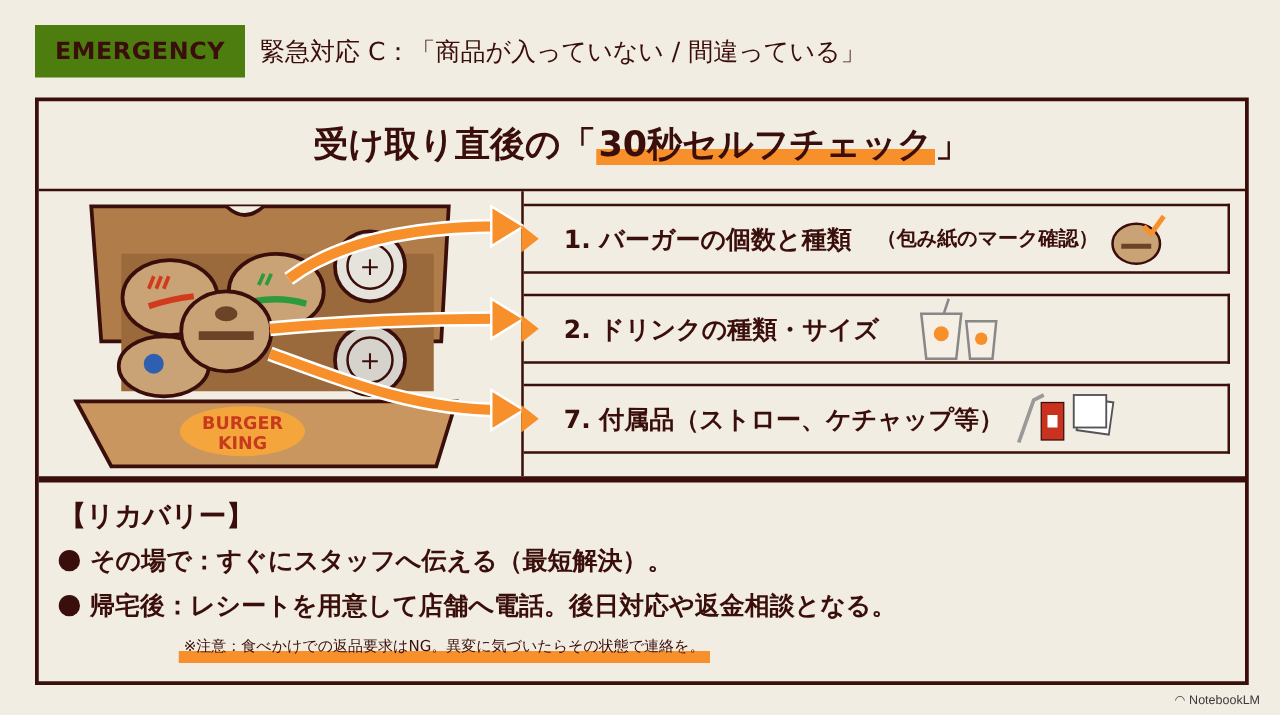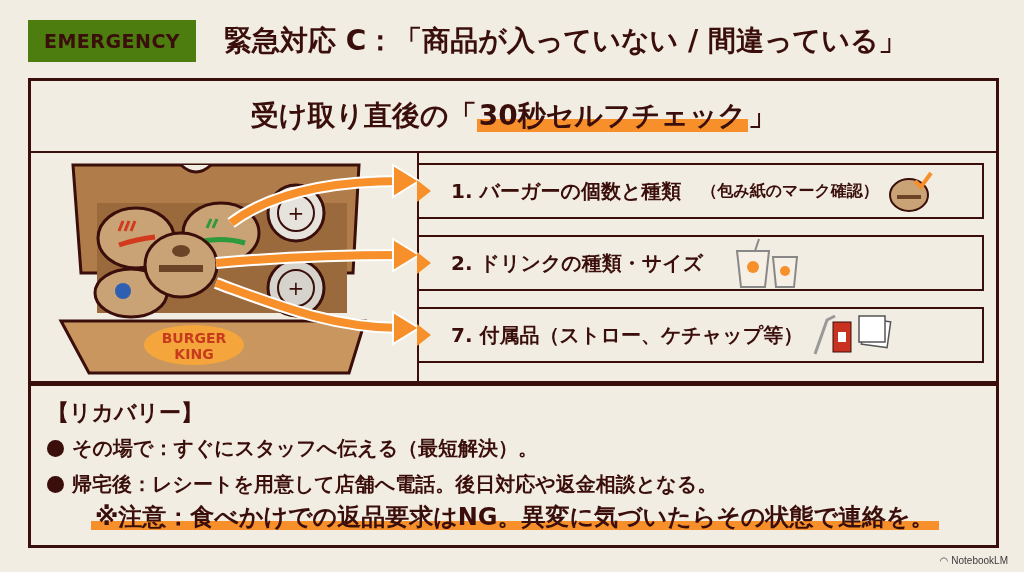--- a/index.html
+++ b/index.html
@@ -11,22 +11,22 @@
     position: relative;
   }
   .badge {
     position: absolute; left: 28px; top: 20px; width: 168px; height: 42px;
     background: #4d7c0f; color: #3a0e0a;
     font-family: "DejaVu Sans", sans-serif; font-weight: bold;
     font-size: 19px; letter-spacing: 0.5px;
     display: flex; align-items: center; justify-content: center;
   }
   .page-title {
-    position: absolute; left: 224px; top: 18px; height: 46px;
-    font-size: 28px; font-weight: bold; color: #3a0e0a;
+    position: absolute; left: 208px; top: 18px; height: 46px;
+    font-size: 20px; font-weight: normal; color: #3a0e0a;
     display: flex; align-items: center; white-space: nowrap;
   }
   .frame {
     position: absolute; left: 28px; top: 78px; width: 971px; height: 470px;
     border: 3px solid #3a0e0a;
   }
   .header-row {
     position: absolute; left: 0; top: 0; width: 100%; height: 72px;
     border-bottom: 2px solid #3a0e0a;
     display: flex; align-items: center; justify-content: center;
@@ -63,21 +63,21 @@
   }
   .recovery {
     position: absolute; left: 0; top: 300px; width: 100%; height: 204px;
     border-top: 5px solid #3a0e0a;
     padding: 10px 16px 0 16px;
   }
   .rec-title { font-size: 22px; font-weight: bold; height: 34px; display: flex; align-items: center; }
   .rec-line { font-size: 20px; font-weight: bold; height: 36px; display: flex; align-items: center; white-space: nowrap; }
   .bullet { display: inline-block; width: 17px; height: 17px; border-radius: 50%; background: #3a0e0a; margin-right: 8px; flex: none; }
   .note {
-    margin-left: 44px; font-size: 24px; font-weight: bold; white-space: nowrap;
+    margin-left: 96px; font-size: 12px; font-weight: normal; white-space: nowrap;
     background: linear-gradient(to bottom, transparent 62%, #f7902b 62%, #f7902b 95%, transparent 95%);
     display: inline-block; padding: 0 4px; height: 30px; line-height: 30px;
   }
   .footer-brand {
     position: absolute; right: 16px; bottom: 6px; font-size: 10px; color: #3a3a3a;
     display: flex; align-items: center; gap: 3px;
     font-family: "Liberation Sans", sans-serif;
   }
 </style>
 </head>

